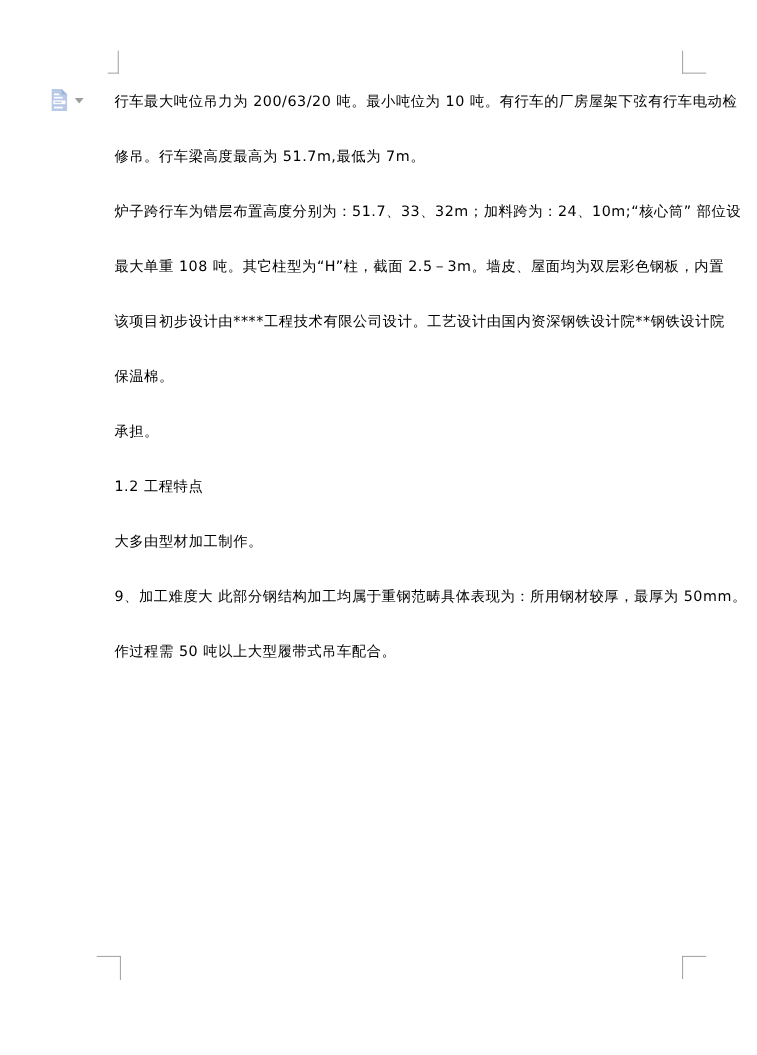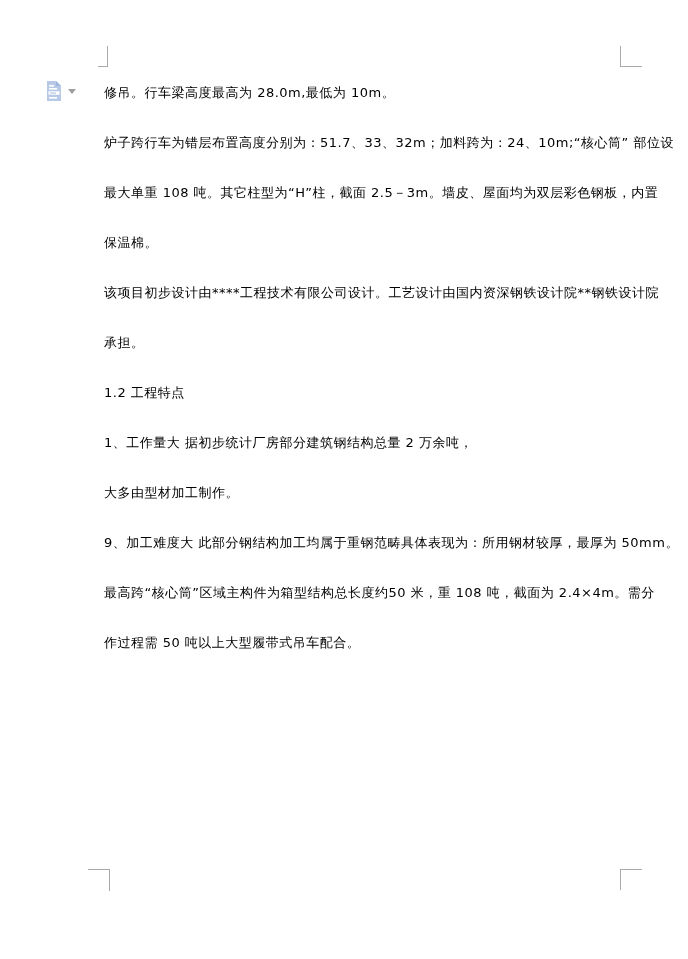--- a/index.html
+++ b/index.html
@@ -86,25 +86,24 @@
     <rect x="3" y="4" width="5" height="1.6" fill="#ffffff"></rect>
     <rect x="3" y="7" width="8" height="1.6" fill="#ffffff"></rect>
     <rect x="2.5" y="10.3" width="11" height="3.4" fill="#ffffff"></rect>
     <rect x="4" y="11.5" width="6" height="1.2" fill="#b7c9e6"></rect>
     <rect x="3" y="16" width="8" height="1.6" fill="#ffffff"></rect>
   </svg>
   <span class="drop-arrow"></span>
 </div>
 
 <div class="text-area">
-  <div class="text-line">修吊。行车梁高度最高为 28.0m,最低为 10m。</div>
+  <div class="text-line">行车最大吨位吊力为 200/63/20 吨。最小吨位为 10 吨。有行车的厂房屋架下弦有行车电动检</div>
+  <div class="text-line">修吊。行车梁高度最高为 51.7m,最低为 7m。</div>
   <div class="text-line">炉子跨行车为错层布置高度分别为：51.7、33、32m；加料跨为：24、10m;“核心筒” 部位设</div>
   <div class="text-line">最大单重 108 吨。其它柱型为“H”柱，截面 2.5－3m。墙皮、屋面均为双层彩色钢板，内置</div>
+  <div class="text-line">该项目初步设计由****工程技术有限公司设计。工艺设计由国内资深钢铁设计院**钢铁设计院</div>
   <div class="text-line">保温棉。</div>
-  <div class="text-line">该项目初步设计由****工程技术有限公司设计。工艺设计由国内资深钢铁设计院**钢铁设计院</div>
   <div class="text-line">承担。</div>
   <div class="text-line">1.2 工程特点</div>
-  <div class="text-line">1、工作量大 据初步统计厂房部分建筑钢结构总量 2 万余吨，</div>
   <div class="text-line">大多由型材加工制作。</div>
   <div class="text-line">9、加工难度大 此部分钢结构加工均属于重钢范畴具体表现为：所用钢材较厚，最厚为 50mm。</div>
-  <div class="text-line">最高跨“核心筒”区域主构件为箱型结构总长度约50 米，重 108 吨，截面为 2.4×4m。需分</div>
   <div class="text-line">作过程需 50 吨以上大型履带式吊车配合。</div>
 </div>
 
 </body></html>

